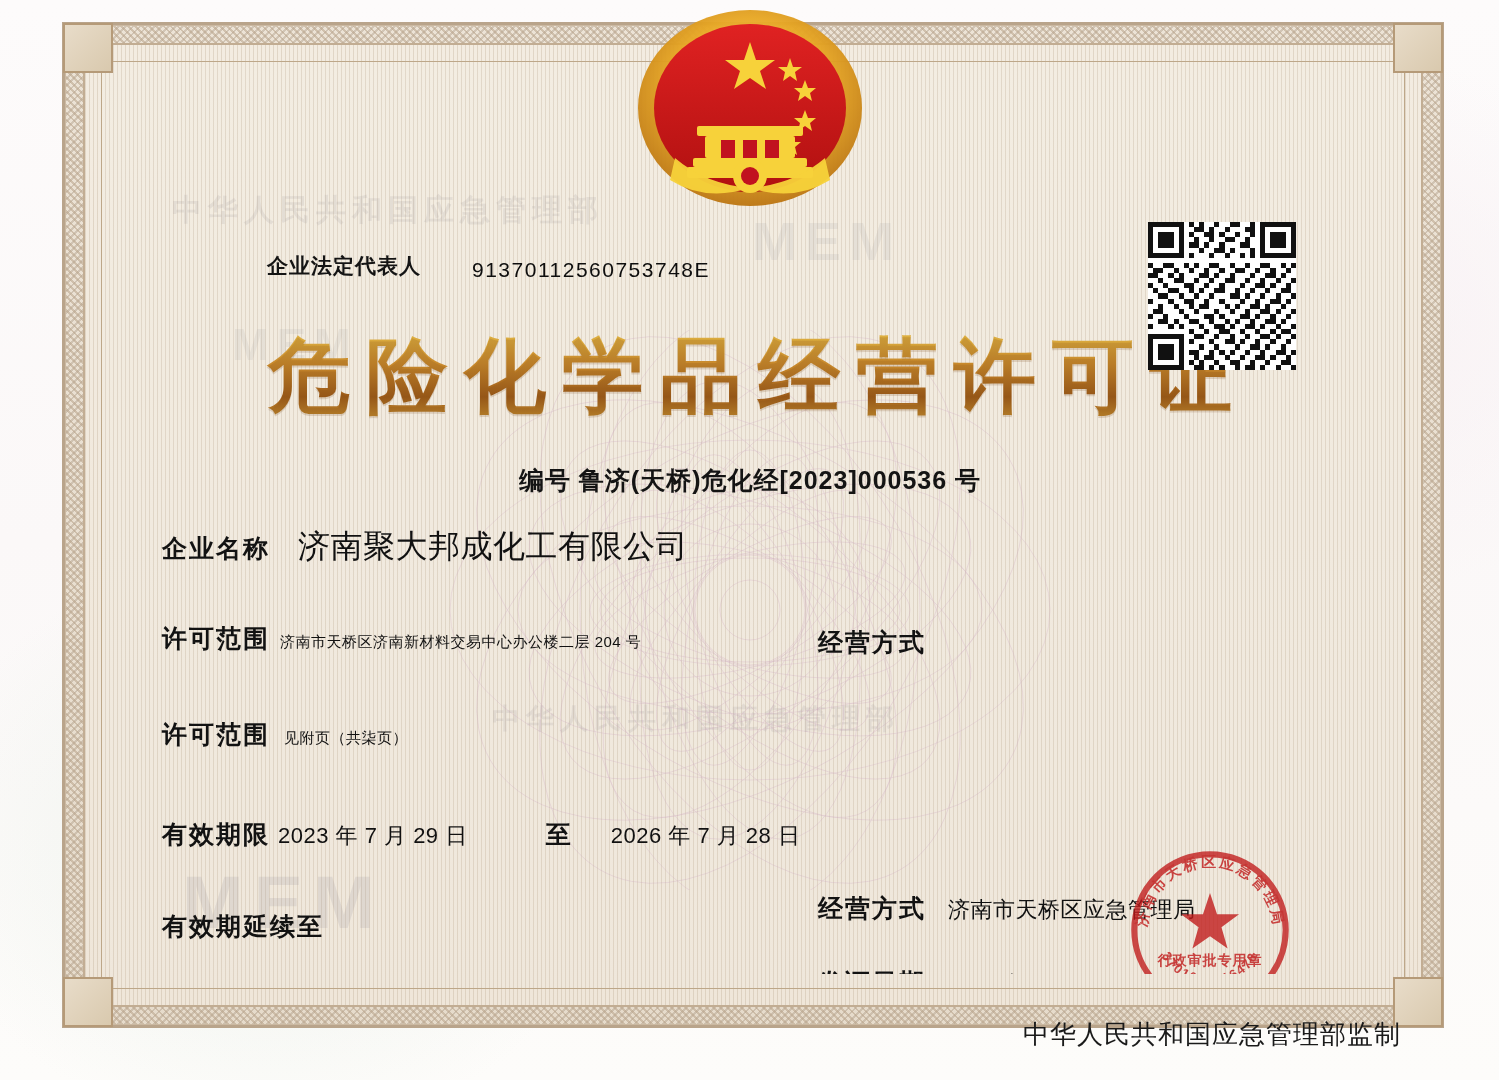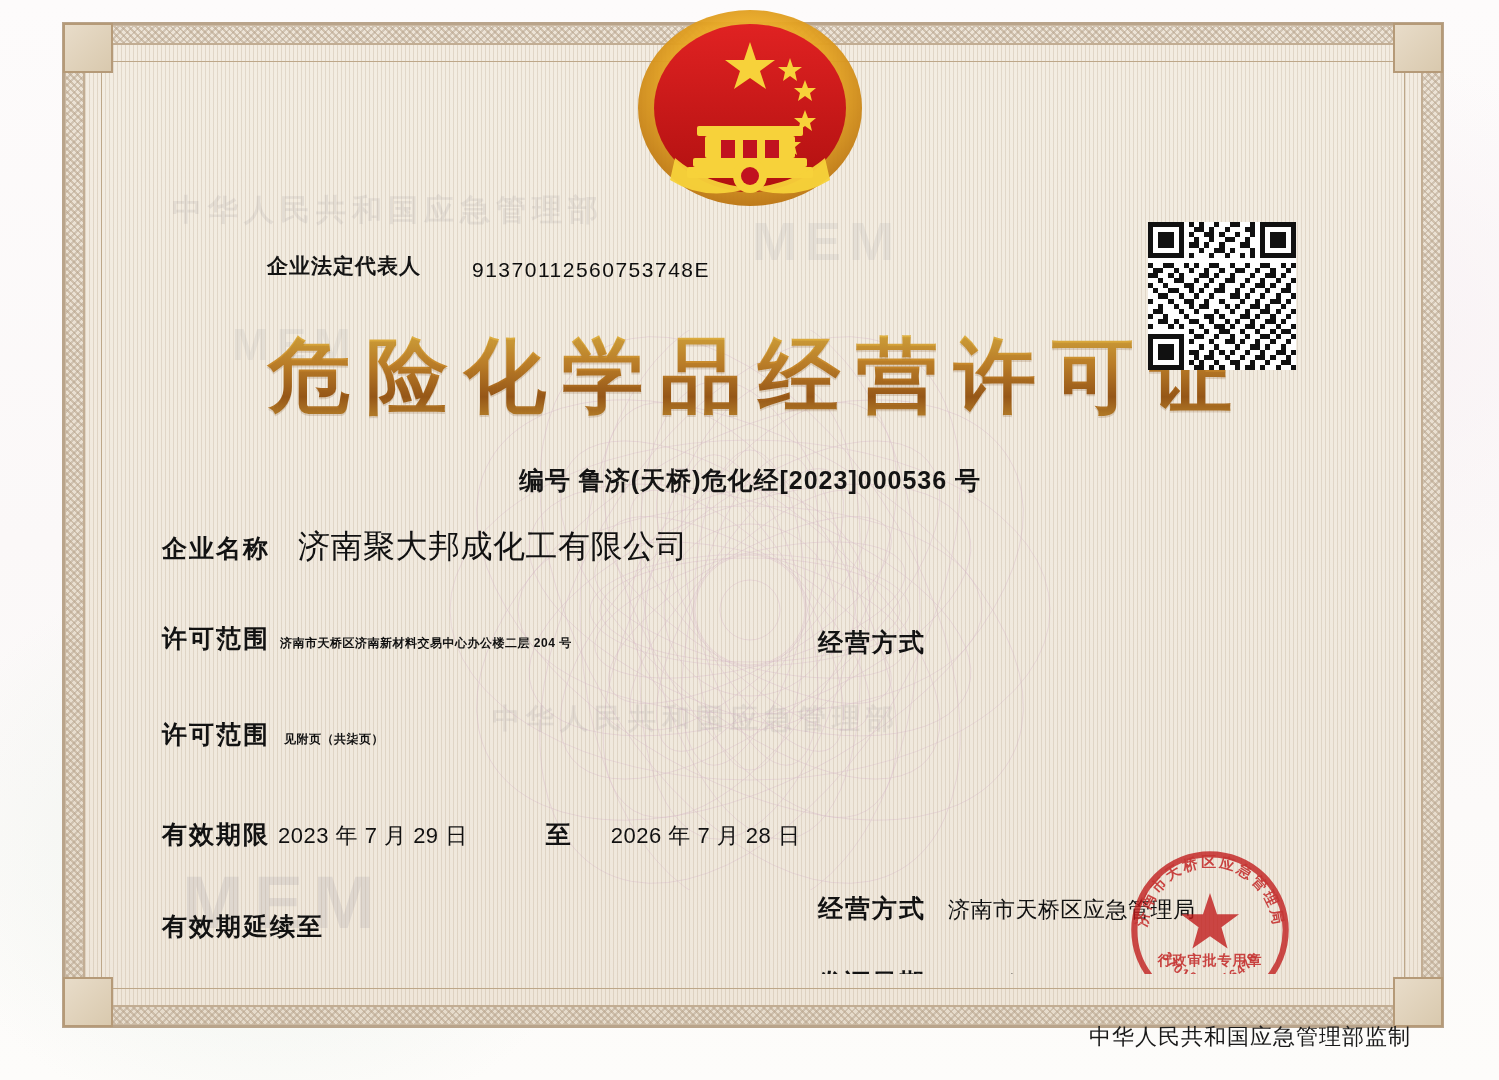--- a/index.html
+++ b/index.html
@@ -106,30 +106,30 @@
   }
 
   
   .field{position:absolute;z-index:5;display:flex;align-items:baseline;}
   .f-label{
     font-size:25px;font-weight:700;color:#121212;letter-spacing:2px;white-space:nowrap;
   }
   .f-value{
     font-size:22px;color:#111;margin-left:16px;white-space:nowrap;letter-spacing:.5px;
   }
-  .f-value.small{font-size:12px;font-weight:bold;}
+  .f-value.small{font-size:15px;}
 
   
   .seal{
     position:absolute;left:1010px;top:772px;width:176px;height:176px;z-index:7;
     opacity:.86;
   }
 
   .footer{
-    position:absolute;right:88px;bottom:28px;font-size:22px;color:#1a1a1a;
+    position:absolute;right:98px;bottom:28px;font-size:26px;color:#1a1a1a;
     letter-spacing:1px;z-index:5;
   }
 </style>
 </head>
 <body>
 
 <div class="page">
 
   <div class="frame-outer">
     <div class="frame-mid">

